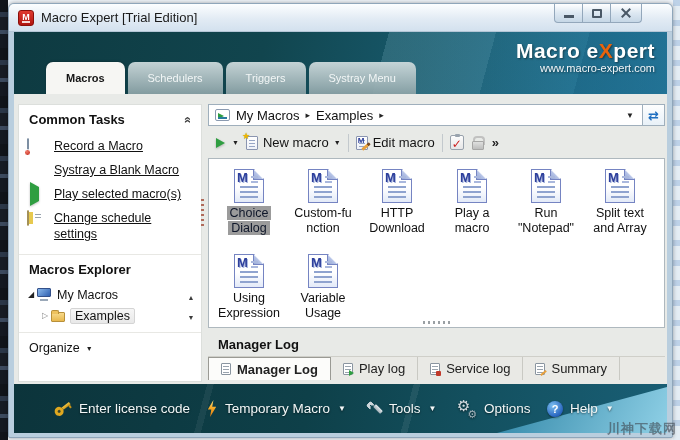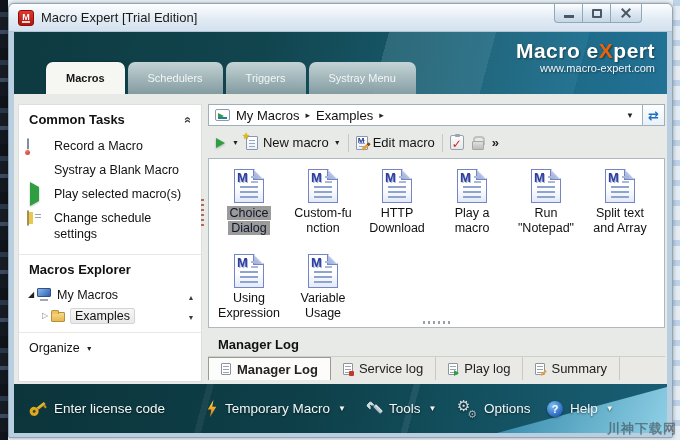--- a/index.html
+++ b/index.html
@@ -63,21 +63,21 @@
 
   
   .content { position:absolute; left:0; right:0; top:62px; bottom:49px; background:#e8eae7; }
 
   
   .sidebar { position:absolute; left:4px; top:10px; bottom:2px; width:184px;
     background:#fff; border:1px solid #dcdfdc; font-size:12.5px; color:#111; }
   .side-header { display:flex; justify-content:space-between; align-items:center;
     padding:7px 10px 5px 10px; font-weight:bold; font-size:13px; }
   .collapse-chevron { transform:rotate(-90deg); font-weight:bold; color:#444; font-size:12px; }
-  .task-list { padding:2px 12px 8px 8px; border-bottom:1px solid #e8e8e4; }
+  .task-list { padding:2px 12px 8px 8px; border-bottom:1px solid #e8e8e4;text-decoration:underline; }
   .task-row { display:flex; align-items:flex-start; padding:4px 0; line-height:16px; }
   .task-ico { width:20px; min-width:20px; height:16px; position:relative; margin-right:7px; }
   .tree { padding:2px 0 6px 6px; position:relative; border-bottom:1px solid #e8e8e4; }
   .tree-row { display:flex; align-items:center; height:21px; }
   .expander { width:12px; font-size:8px; color:#222; text-align:center; }
   .expander.closed { color:#8a8a8a; }
   .tree-label { margin-left:5px; }
   .tree-sel { background:linear-gradient(#f6f6f6,#e8e8e8); border:1px solid #d4d4d4; border-radius:2px; padding:0 4px; }
   .tree-scroll { position:absolute; right:5px; top:6px; width:10px; text-align:center; color:#3c3c3c; font-size:7px; line-height:20px; }
   .organize-row { padding:8px 10px; display:flex; align-items:center; gap:6px; }
@@ -441,45 +441,45 @@
           <span>Manager Log</span>
         </div>
         <div class="log-tabs">
           <div class="log-tab active">
             <span class="ldoc">
                 <i></i>
               </span>
             <span>Manager Log</span>
           </div>
           <div class="log-tab">
+            <span class="ldoc green">
+                <i></i>
+              </span>
+            <span>Play log</span>
+          </div>
+          <div class="log-tab">
             <span class="ldoc red">
                 <i></i>
               </span>
             <span>Service log</span>
-          </div>
-          <div class="log-tab">
-            <span class="ldoc green">
-                <i></i>
-              </span>
-            <span>Play log</span>
           </div>
           <div class="log-tab">
             <span class="ldoc pen">
                 <i></i>
               </span>
             <span>Summary</span>
           </div>
         </div>
 
       </div>
     </div>
 
     <div class="statusbar">
       <div class="sb-triangle"></div>
-      <div class="sb-item" style="left:15px">
+      <div class="sb-item" style="left:40px">
         <span class="key-icon">
             <b></b>
             <i></i>
           </span>
         <span>Enter license code</span>
       </div>
       <div class="sb-item" style="left:192px">
         <span class="bolt-icon"></span>
         <span>Temporary Macro</span>
         <span class="sb-dd">▼</span>

